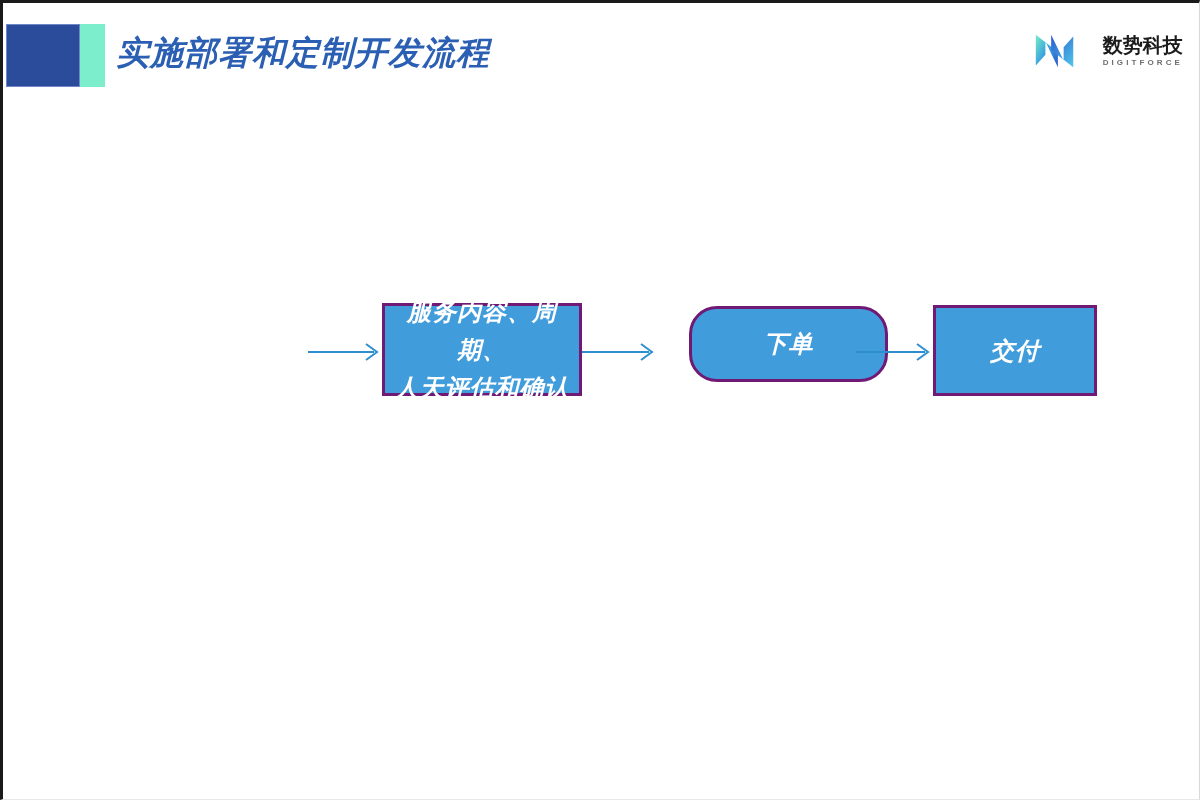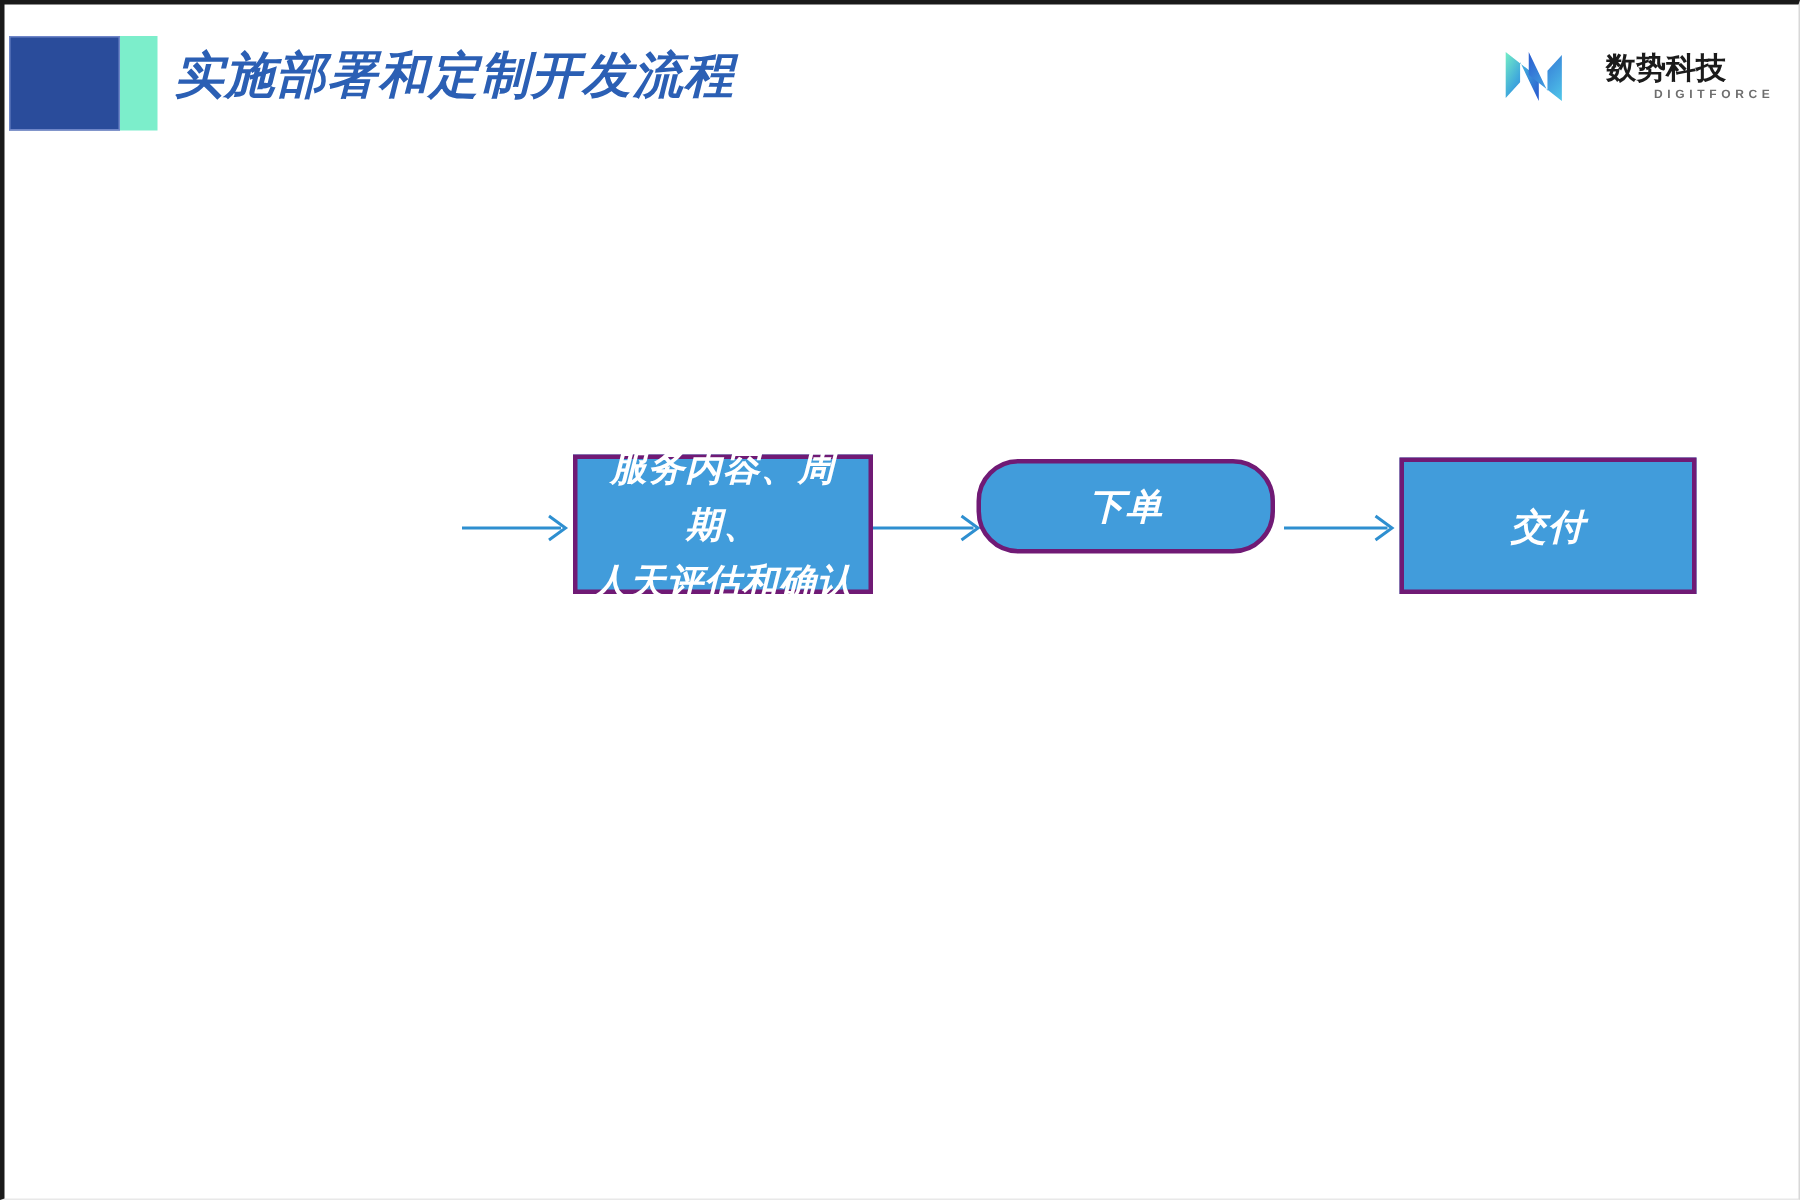--- a/index.html
+++ b/index.html
@@ -49,21 +49,21 @@
     top: 21px;
     width: 25px;
     height: 63px;
     background: #7CEECB;
   }
 
   .slide-title {
     position: absolute;
     left: 113px;
     top: 28px;
-    font-family: Liberation Mono, monospace;
+    font-family: Liberation Sans, sans-serif;
     font-size: 33px;
     font-weight: bold;
     font-style: italic;
     letter-spacing: 1px;
     color: #2B5FB4;
     white-space: nowrap;
     line-height: 44px;
   }
 
   
@@ -93,21 +93,20 @@
     color: #1b1b1b;
     letter-spacing: 0px;
   }
   .logo-en {
     font-family: "Liberation Sans", sans-serif;
     font-size: 8px;
     font-weight: bold;
     color: #6e6e6e;
     letter-spacing: 3.1px;
     margin-top: 4px;
-    margin-left: 32px;
   }
 
   
   #flow {
     position: absolute;
     left: 0;
     top: 0;
     width: 1200px;
     height: 800px;
   }
@@ -126,22 +125,22 @@
     font-style: italic;
     font-weight: bold;
     font-size: 24px;
     line-height: 38px;
     letter-spacing: 1px;
     white-space: pre-line;
   }
 
   #box-1 { left: 105px; top: 302px; width: 200px; height: 91px; }
   #box-2 { left: 379px; top: 300px; width: 200px; height: 93px; }
-  #box-3 { left: 648px; top: 303px; width: 199px; height: 63px; border-radius: 28px; }
-  #box-4 { left: 930px; top: 302px; width: 198px; height: 91px; }
+  #box-3 { left: 686px; top: 303px; width: 199px; height: 76px; border-radius: 28px; }
+  #box-4 { left: 930px; top: 302px; width: 164px; height: 91px; }
 
   .arrow-svg {
     position: absolute;
     top: 330px;
     height: 38px;
     overflow: visible;
   }
   #arrow-1 { left: 305px; width: 74px; }
   #arrow-2 { left: 579px; width: 75px; }
   #arrow-3 { left: 853px; width: 77px; }

